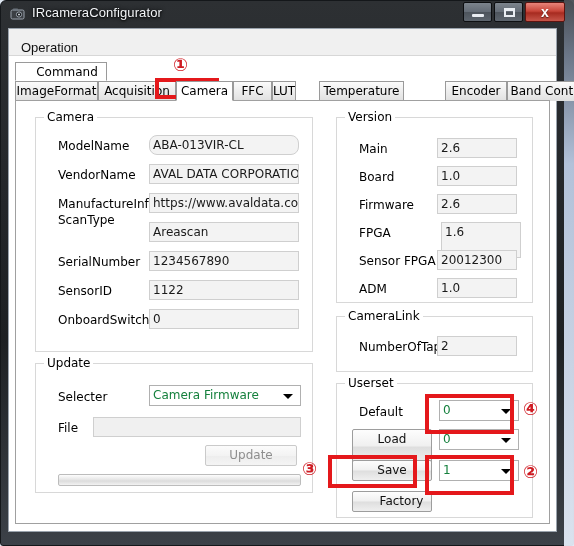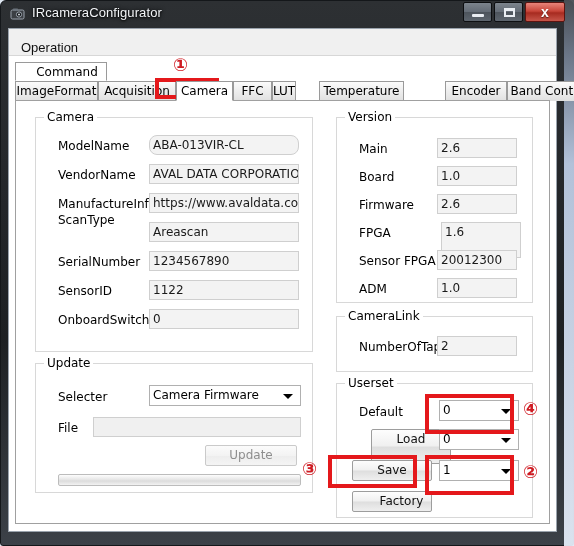--- a/index.html
+++ b/index.html
@@ -195,21 +195,21 @@
   }
   .txtbox.empty { background: #f0f0f0; }
 
   .combo {
     position: absolute;
     box-sizing: border-box;
     background: #ffffff;
     border: 1px solid #b0b0b0;
     font-size: 12px;
     font-family: "DejaVu Sans", sans-serif;
-    color: #000000;
+    color: #15803d;
     padding: 1px 3px;
     line-height: 17px;
     white-space: nowrap;
     overflow: hidden;
   }
   .combo .arrow {
     position: absolute;
     right: 7px; top: 50%;
     margin-top: -2px;
     width: 0; height: 0;
@@ -412,21 +412,21 @@
 
       <div class="group" style="left:320px;top:282px;width:197px;height:135px;">
         <div class="group-title">Userset</div>
 
         <div class="fld-label" style="left:22px;top:21px;">Default</div>
         <div class="combo" style="left:102px;top:16px;width:80px;height:21px;">
           <span>0</span>
           <span class="arrow"></span>
         </div>
 
-        <div class="btn" style="left:15px;top:45px;width:80px;height:35px;margin-left:19px;">
+        <div class="btn" style="left:15px;top:45px;width:80px;height:35px;">
           <span>Load</span>
         </div>
         <div class="combo" style="left:102px;top:45px;width:80px;height:21px;">
           <span>0</span>
           <span class="arrow"></span>
         </div>
 
         <div class="btn" style="left:15px;top:76px;width:80px;height:21px;">
           <span>Save</span>
         </div>

